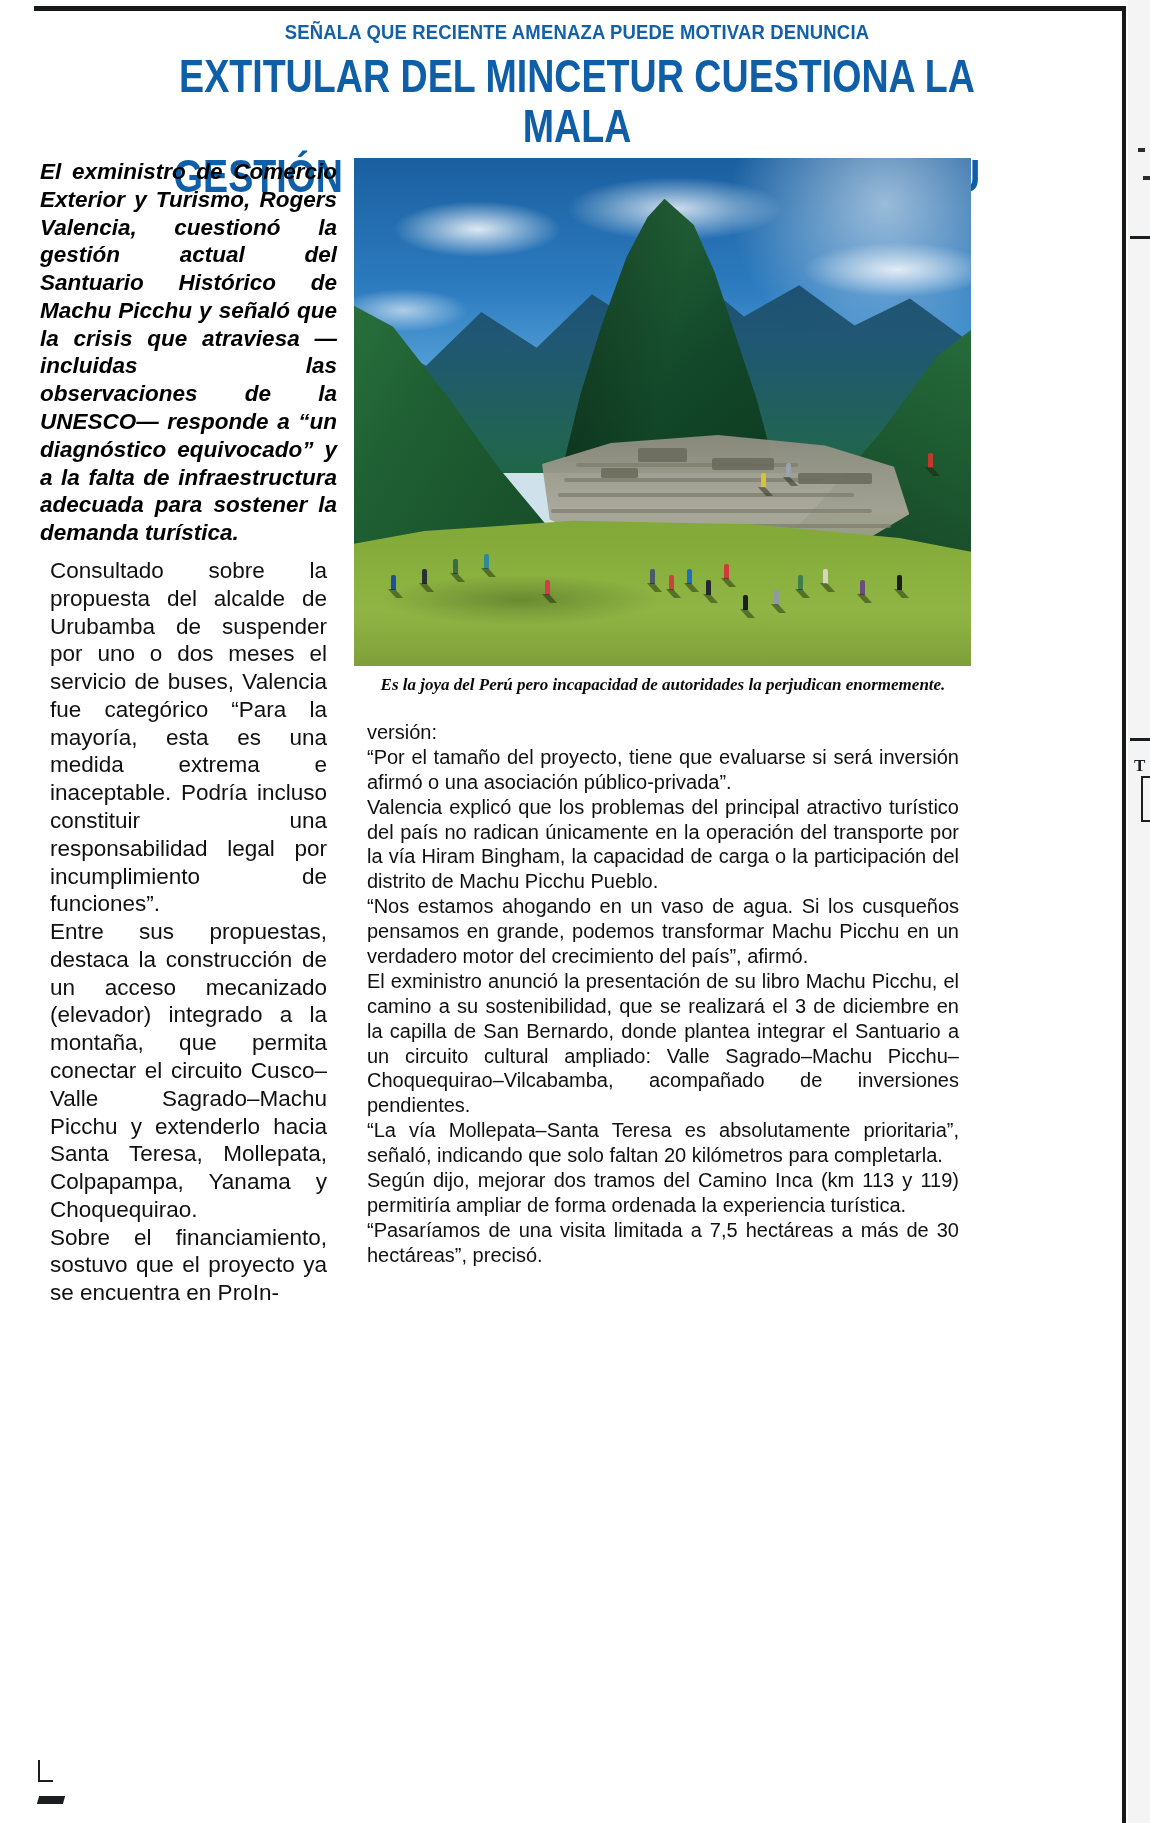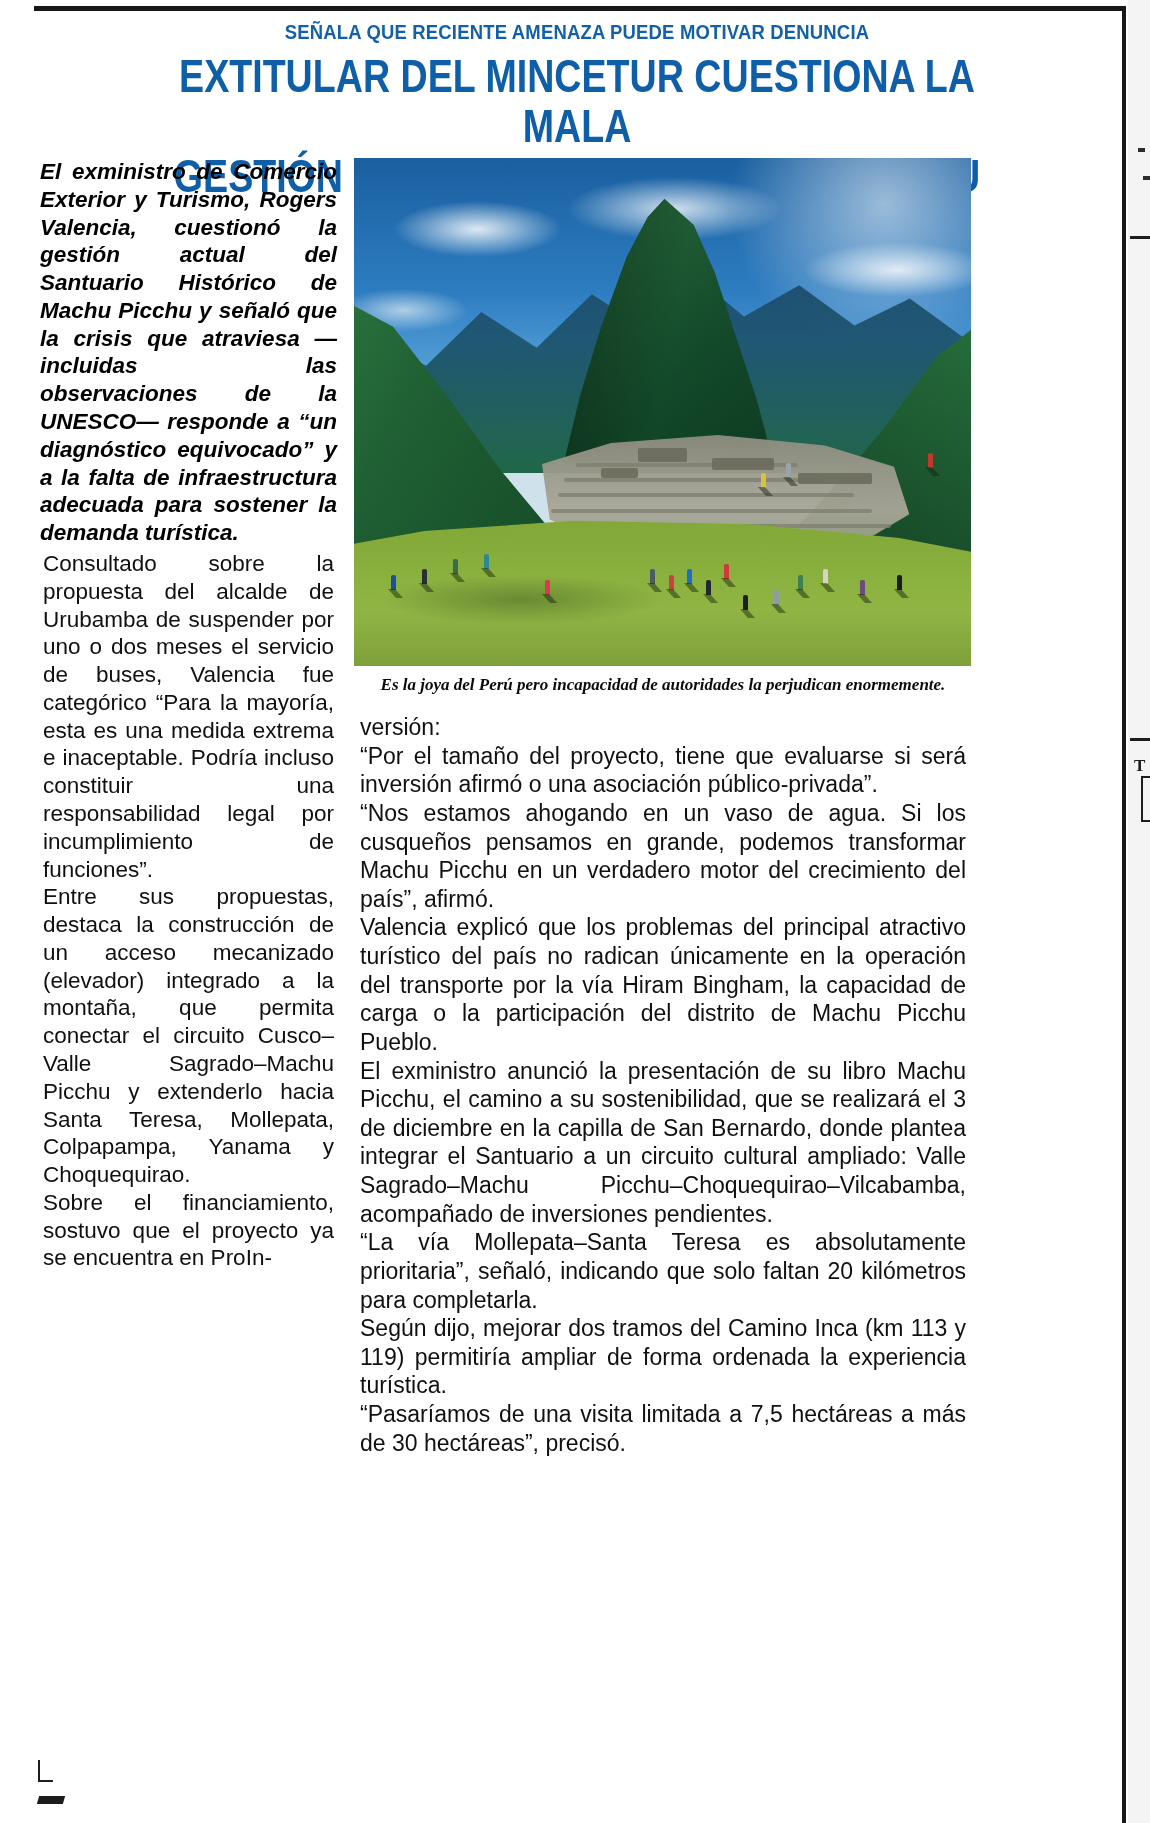--- a/index.html
+++ b/index.html
@@ -131,24 +131,24 @@
     color: #000;
     text-align: justify;
     margin: 0;
   }
   .body-txt {
     font-family: "Liberation Sans", sans-serif;
     font-size: 22.5px;
     line-height: 1.235;
     color: #101010;
     text-align: justify;
-    margin: 3px;
+    margin: 10px;
   }
   .body-txt p { margin: 0; }
-  .col-right .body-txt { font-size: 23px; line-height: 1.245; }
+  .col-right .body-txt { font-size: 20px; line-height: 1.245; }
 
   
   .photo-wrap {
     position: absolute;
     left: 354px; top: 158px;
     width: 617px; height: 508px;
     background: #1d3f5e;
     overflow: hidden;
   }
   .photo {
@@ -345,22 +345,22 @@
       <p>Consultado sobre la propuesta del alcalde de Urubamba de suspender por uno o dos meses el servicio de buses, Valencia fue categórico “Para la mayoría, esta es una medida extrema e inaceptable. Podría incluso constituir una responsabilidad legal por incumplimiento de funciones”.</p>
       <p>Entre sus propuestas, destaca la construcción de un acceso mecanizado (elevador) integrado a la montaña, que permita conectar el circuito Cusco–Valle Sagrado–Machu Picchu y extenderlo hacia Santa Teresa, Mollepata, Colpapampa, Yanama y Choquequirao.</p>
       <p>Sobre el financiamiento, sostuvo que el proyecto ya se encuentra en ProIn-</p>
     </div>
   </div>
 
   <div class="col-right">
     <div class="body-txt">
       <p>versión:</p>
       <p>“Por el tamaño del proyecto, tiene que evaluarse si será inversión afirmó o una asociación público-privada”.</p>
+      <p>Valencia explicó que los problemas del principal atractivo turístico del país no radican únicamente en la operación del transporte por la vía Hiram Bingham, la capacidad de carga o la participación del distrito de Machu Picchu Pueblo.</p>
       <p>“Nos estamos ahogando en un vaso de agua. Si los cusqueños pensamos en grande, podemos transformar Machu Picchu en un verdadero motor del crecimiento del país”, afirmó.</p>
-      <p>Valencia explicó que los problemas del principal atractivo turístico del país no radican únicamente en la operación del transporte por la vía Hiram Bingham, la capacidad de carga o la participación del distrito de Machu Picchu Pueblo.</p>
       <p>El exministro anunció la presentación de su libro Machu Picchu, el camino a su sostenibilidad, que se realizará el 3 de diciembre en la capilla de San Bernardo, donde plantea integrar el Santuario a un circuito cultural ampliado: Valle Sagrado–Machu Picchu–Choquequirao–Vilcabamba, acompañado de inversiones pendientes.</p>
       <p>“La vía Mollepata–Santa Teresa es absolutamente prioritaria”, señaló, indicando que solo faltan 20 kilómetros para completarla.</p>
       <p>Según dijo, mejorar dos tramos del Camino Inca (km 113 y 119) permitiría ampliar de forma ordenada la experiencia turística.</p>
       <p>“Pasaríamos de una visita limitada a 7,5 hectáreas a más de 30 hectáreas”, precisó.</p>
     </div>
   </div>
 
 </div>
 
 </body></html>

